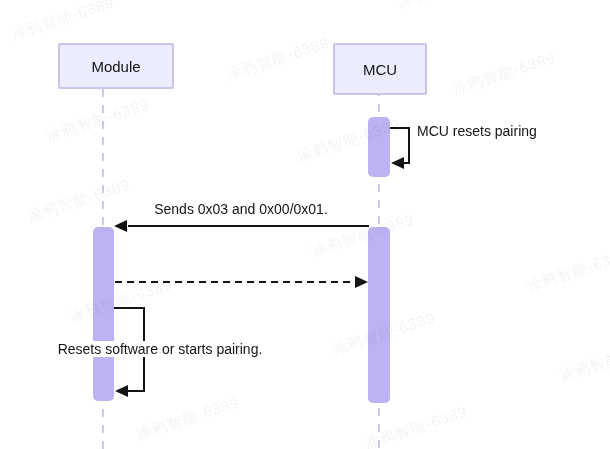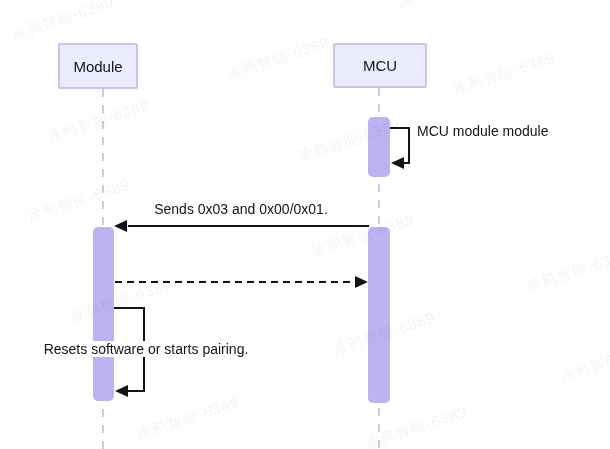--- a/index.html
+++ b/index.html
@@ -74,20 +74,21 @@
     z-index: 5;
   }
   .loop-label-center {
     position: absolute;
     font-size: 14px;
     white-space: nowrap;
     z-index: 5;
     transform: translateX(-50%);
     background: #fff;
     padding: 0 4px;
+    margin-left: 14px;
   }
   .watermark-layer {
     position: absolute; inset: 0;
     z-index: 9;
     pointer-events: none;
   }
   .wm {
     position: absolute;
     transform: rotate(-18deg);
     transform-origin: left center;
@@ -98,37 +99,37 @@
   }
 </style>
 </head>
 <body>
 
 <div class="stage">
 
   <div class="lifeline" style="left:102px; top:89px; height:360px;"></div>
   <div class="lifeline" style="left:378px; top:88px; height:361px;"></div>
 
-  <div class="actor" style="left:58px; top:43px; width:80px; height:46px;">
+  <div class="actor" style="left:58px; top:43px; width:116px; height:46px;">
     <span>Module</span>
   </div>
-  <div class="actor" style="left:333px; top:43px; width:94px; height:45px;">
+  <div class="actor" style="left:333px; top:43px; width:94px; height:52px;">
     <span>MCU</span>
   </div>
 
   <div class="activation" style="left:368px; top:117px; width:22px; height:60px;"></div>
   <div class="activation" style="left:93px; top:227px; width:21px; height:174px;"></div>
   <div class="activation" style="left:368px; top:227px; width:22px; height:176px;"></div>
 
   <div class="hline" style="left:390px; top:127px; width:20px;"></div>
   <div class="vline" style="left:408px; top:127px; height:37px;"></div>
   <div class="hline" style="left:403px; top:162px; width:7px;"></div>
   <div class="arrow-left" style="left:391px; top:157px;"></div>
   <div class="loop-label-left" style="left:417px; top:122px;">
-    <div>MCU module module</div>
+    <div>MCU resets pairing</div>
   </div>
 
   <div class="msg-label" style="left:241px; top:201px;">Sends 0x03 and 0x00/0x01.</div>
   <div class="hline" style="left:128px; top:225px; width:241px;"></div>
   <div class="arrow-left" style="left:114px; top:220px;"></div>
 
   <div class="hline dashed" style="left:115px; top:281px; width:240px;"></div>
   <div class="arrow-right" style="left:355px; top:276px;"></div>
 
   <div class="hline" style="left:114px; top:307px; width:31px;"></div>

